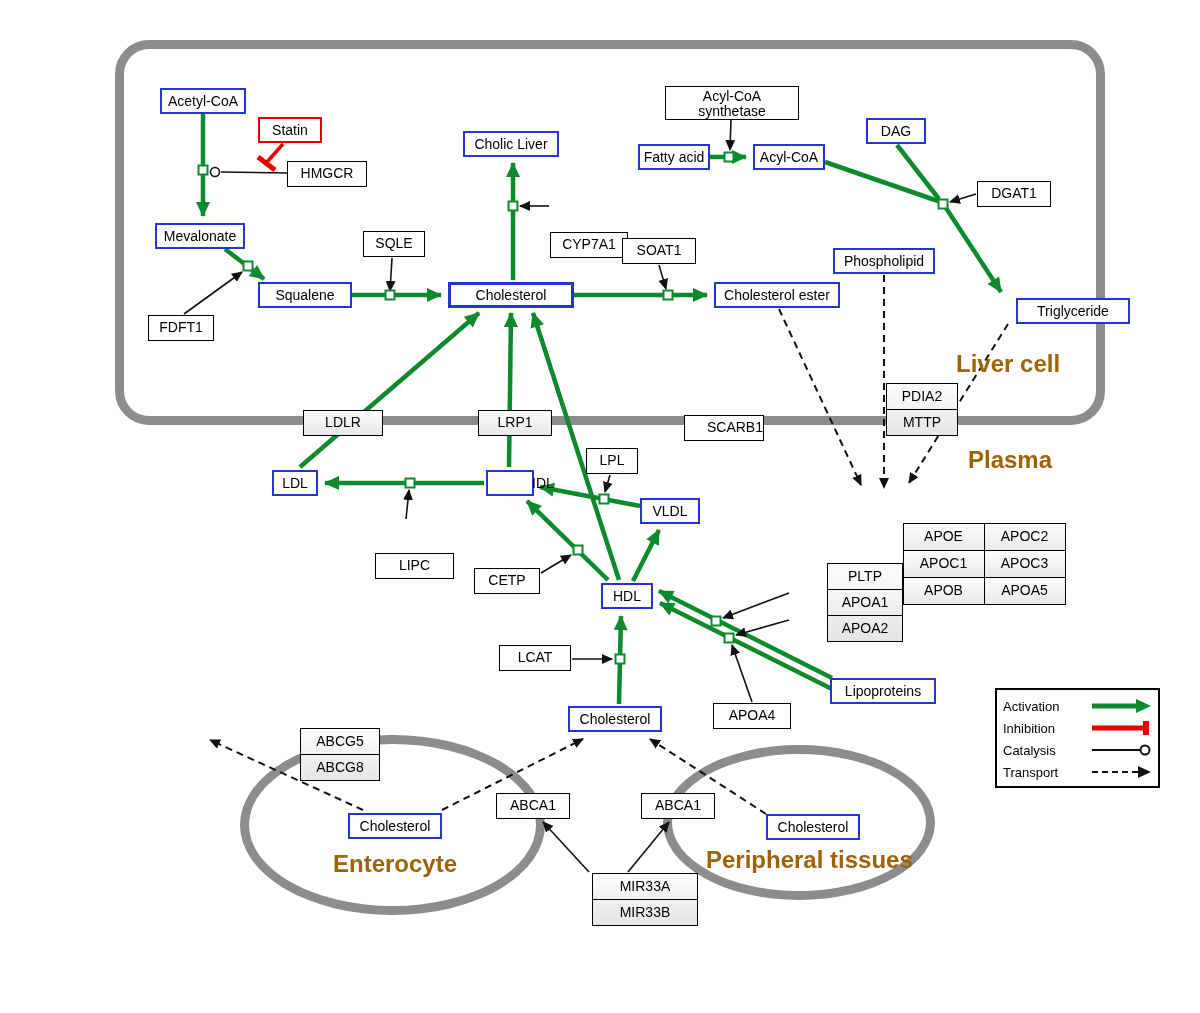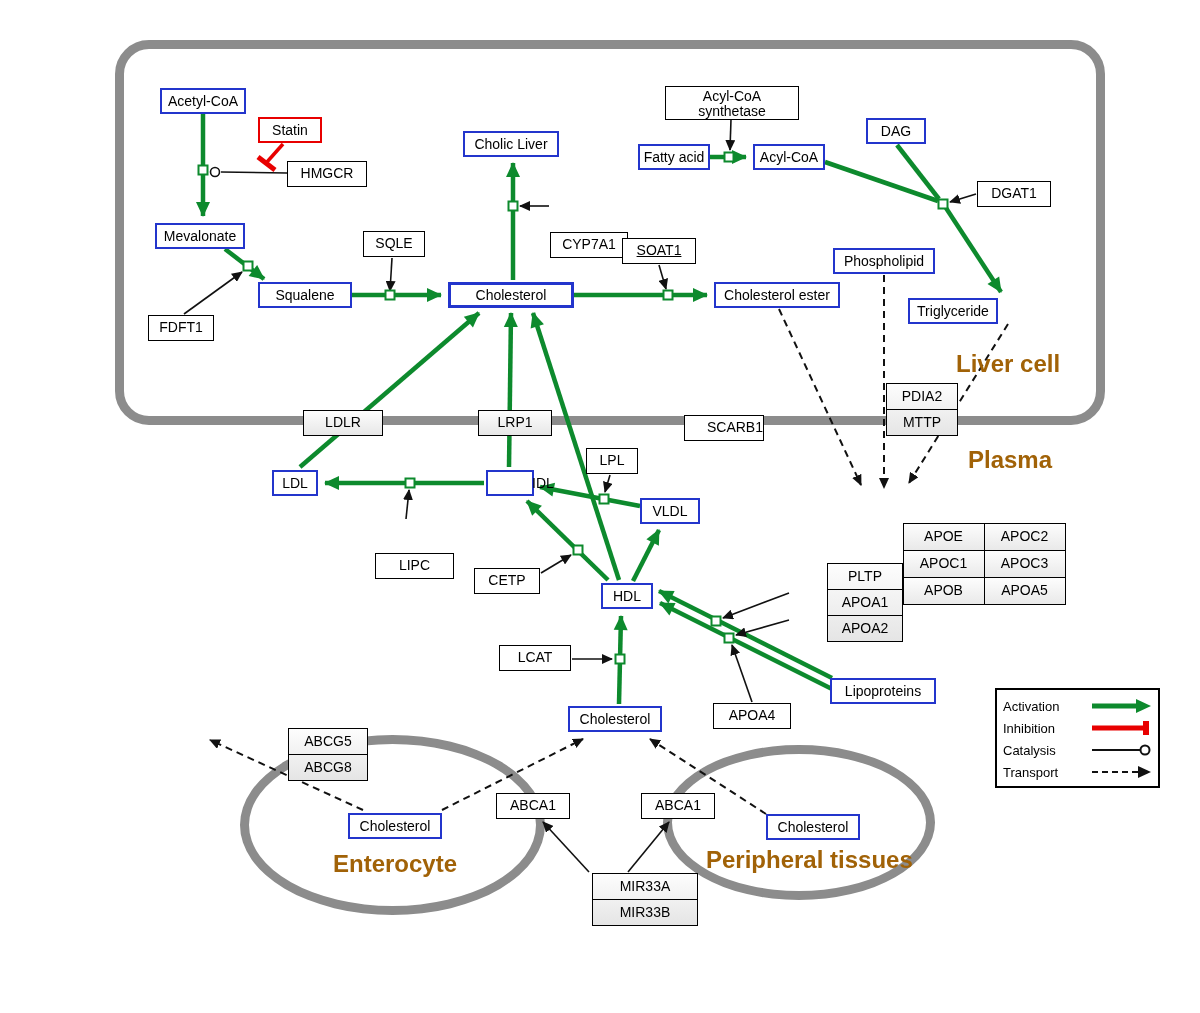--- a/index.html
+++ b/index.html
@@ -146,32 +146,32 @@
   <div class="node met" style="left:160px;top:88px;width:86px;">Acetyl-CoA</div>
   <div class="node inhib" style="left:258px;top:117px;width:64px;">Statin</div>
   <div class="node gene" style="left:287px;top:161px;width:80px;">HMGCR</div>
   <div class="node met" style="left:155px;top:223px;width:90px;">Mevalonate</div>
   <div class="node gene" style="left:148px;top:315px;width:66px;">FDFT1</div>
   <div class="node met" style="left:258px;top:282px;width:94px;">Squalene</div>
   <div class="node gene" style="left:363px;top:231px;width:62px;">SQLE</div>
   <div class="node met" style="left:463px;top:131px;width:96px;">Cholic Liver</div>
   <div class="node gene" style="left:550px;top:193px;width:78px;margin-top:39px;">CYP7A1</div>
   <div class="node met met-strong" style="left:448px;top:282px;width:126px;">Cholesterol</div>
-  <div class="node gene" style="left:622px;top:238px;width:74px;text-decoration:underline;">SOAT1</div>
+  <div class="node gene" style="left:622px;top:238px;width:74px;">SOAT1</div>
   <div class="node met" style="left:714px;top:282px;width:126px;">Cholesterol ester</div>
   <div class="node gene two-line" style="left:665px;top:86px;width:134px;">
     <div>Acyl-CoA</div>
     <div>synthetase</div>
   </div>
   <div class="node met" style="left:638px;top:144px;width:72px;">Fatty acid</div>
   <div class="node met" style="left:753px;top:144px;width:72px;">Acyl-CoA</div>
   <div class="node met" style="left:866px;top:118px;width:60px;">DAG</div>
   <div class="node gene" style="left:977px;top:181px;width:74px;">DGAT1</div>
   <div class="node met" style="left:833px;top:248px;width:102px;">Phospholipid</div>
-  <div class="node met" style="left:908px;top:298px;width:90px;">Triglyceride</div>
+  <div class="node met" style="left:1016px;top:298px;width:114px;">Triglyceride</div>
 
   <div class="node gene" style="left:303px;top:410px;width:80px;background:linear-gradient(to bottom,#fdfdfd,#e7e7e7);">LDLR</div>
   <div class="node gene" style="left:478px;top:410px;width:74px;background:linear-gradient(to bottom,#fdfdfd,#e7e7e7);">LRP1</div>
   <div class="node gene" style="left:684px;top:415px;width:80px;text-align:right;">SCARB1</div>
   <div class="stack" style="left:849px;top:383px;width:72px;">
     <div class="cell">PDIA2</div>
     <div class="cell">MTTP</div>
   </div>
 
   <div class="node met" style="left:272px;top:470px;width:46px;">LDL</div>
@@ -193,21 +193,21 @@
 
   <div class="apo-table" style="left:903px;top:523px;">
     <div class="apo-cell">APOE</div>
     <div class="apo-cell">APOC2</div>
     <div class="apo-cell">APOC1</div>
     <div class="apo-cell">APOC3</div>
     <div class="apo-cell">APOB</div>
     <div class="apo-cell">APOA5</div>
   </div>
 
-  <div class="stack" style="left:251px;top:728px;width:80px;">
+  <div class="stack" style="left:263px;top:728px;width:80px;">
     <div class="cell">ABCG5</div>
     <div class="cell">ABCG8</div>
   </div>
   <div class="node met" style="left:348px;top:813px;width:94px;">Cholesterol</div>
   <div class="node gene" style="left:496px;top:793px;width:74px;">ABCA1</div>
   <div class="node gene" style="left:641px;top:793px;width:74px;">ABCA1</div>
   <div class="node met" style="left:766px;top:814px;width:94px;">Cholesterol</div>
   <div class="stack" style="left:555px;top:873px;width:106px;">
     <div class="cell">MIR33A</div>
     <div class="cell">MIR33B</div>

